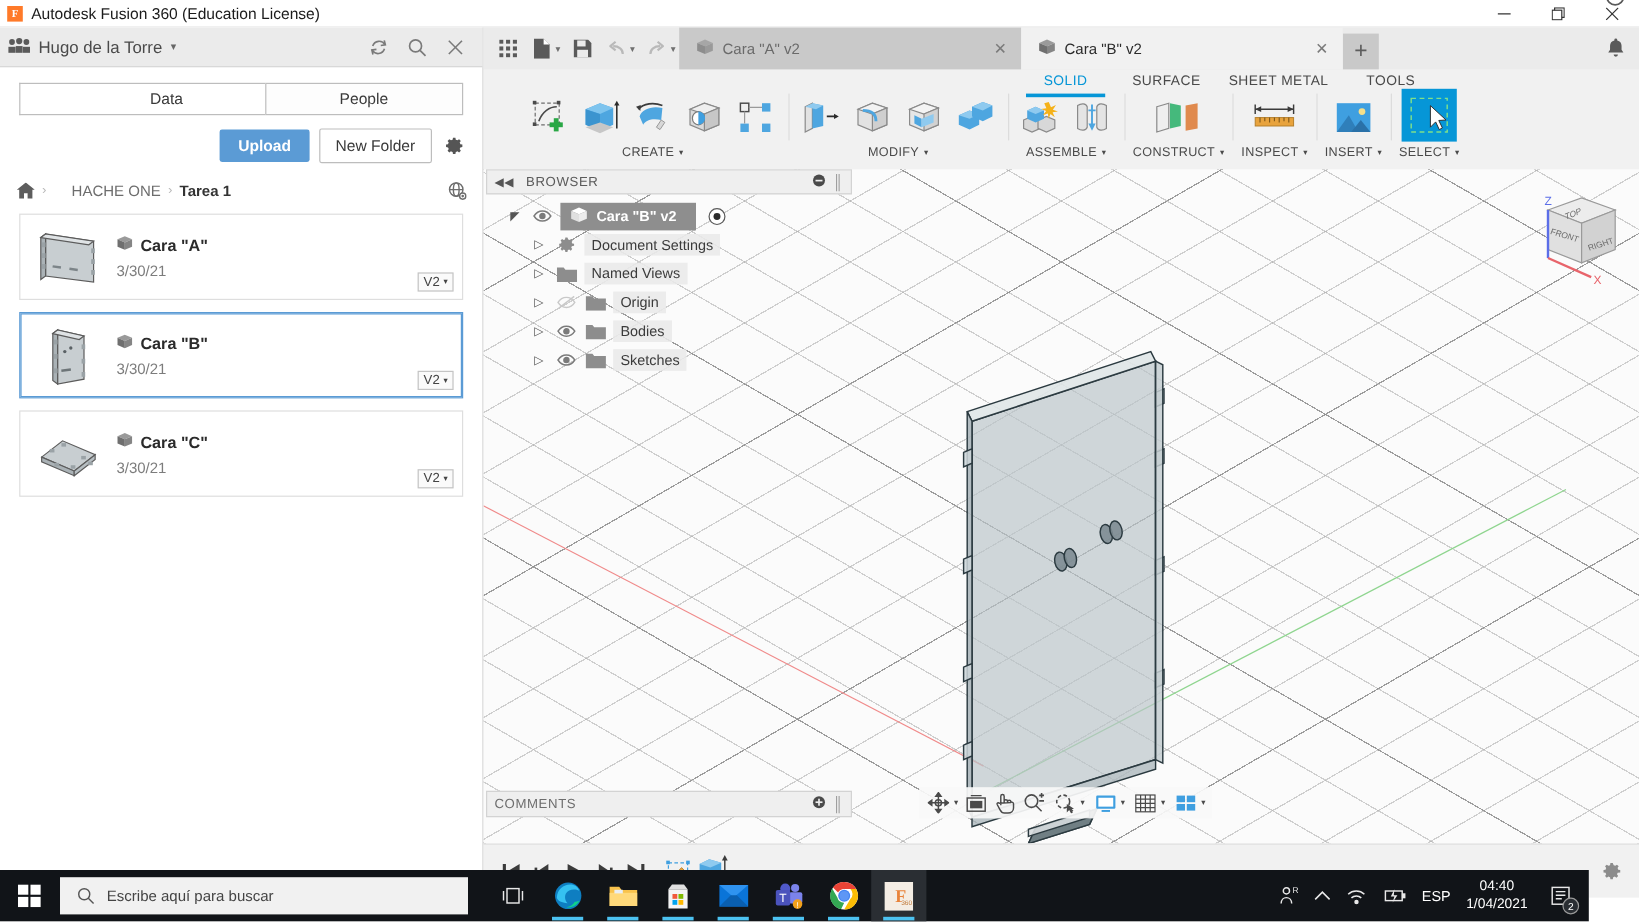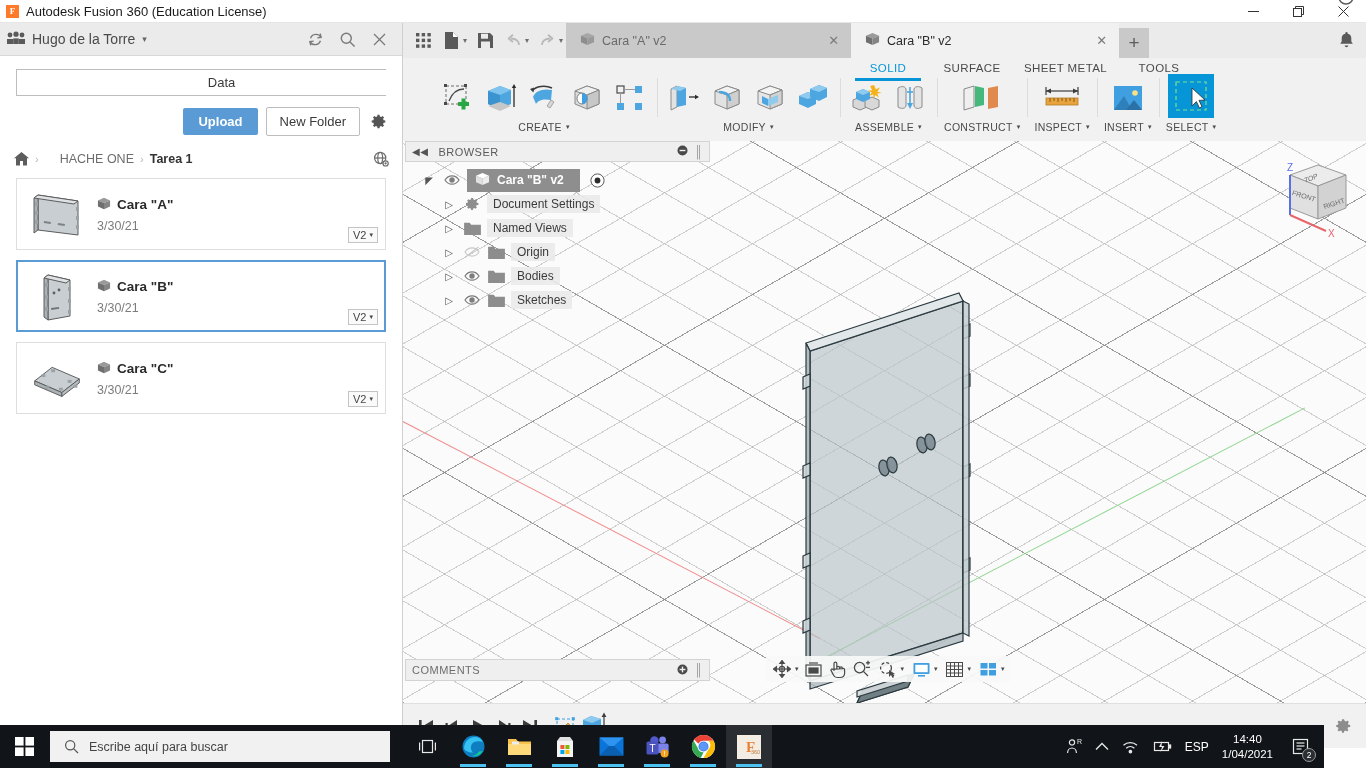--- a/index.html
+++ b/index.html
@@ -303,20 +303,21 @@
           <svg width="15" height="15" viewBox="0 0 15 15" stroke="currentColor" stroke-width="1.3">
             <line x1="2" y1="2" x2="13" y2="13"></line>
               <line x1="13" y1="2" x2="2" y2="13"></line>
           </svg>
         </div>
       </div>
     </div>
 
     <div class="dp-tabs">
       <div class="dp-tab active">Data</div>
+      <div class="dp-tab">People</div>
     </div>
 
     <div class="dp-actions">
       <button class="btn-upload">Upload</button>
       <button class="btn-newfolder">New Folder</button>
       <div class="dp-gear">
         <svg width="17" height="17" viewBox="0 0 20 20" fill="currentColor">
           <path d="M10 6.6a3.4 3.4 0 1 0 0 6.8 3.4 3.4 0 0 0 0-6.8zm0 5a1.6 1.6 0 1 1 0-3.2 1.6 1.6 0 0 1 0 3.2z"></path>
           <path d="M18 11.2v-2.4l-2-.35a6.2 6.2 0 0 0-.66-1.6l1.17-1.64-1.72-1.72-1.64 1.17a6.2 6.2 0 0 0-1.6-.66L11.2 2H8.8l-.35 2a6.2 6.2 0 0 0-1.6.66L5.21 3.49 3.49 5.21l1.17 1.64a6.2 6.2 0 0 0-.66 1.6L2 8.8v2.4l2 .35c.15.57.37 1.1.66 1.6l-1.17 1.64 1.72 1.72 1.64-1.17c.5.29 1.03.51 1.6.66l.35 2h2.4l.35-2c.57-.15 1.1-.37 1.6-.66l1.64 1.17 1.72-1.72-1.17-1.64c.29-.5.51-1.03.66-1.6l2-.35z"></path>
         </svg>
@@ -1240,21 +1241,21 @@
       </div>
       <div class="tray-ico">
         <svg width="20" height="13" viewBox="0 0 20 13" fill="none" stroke="currentColor" stroke-width="1.2">
           <rect x="2.5" y="2.5" width="14" height="8"></rect>
             <rect x="16.8" y="5" width="1.8" height="3" fill="currentColor"></rect>
           <path d="M10 1l-3 6h3l-1.5 5 4-6h-3z" fill="currentColor" stroke="none"></path>
         </svg>
       </div>
       <div style="font-size:12px;color:#fff;">ESP</div>
       <div class="clock">
-        <div>14:40</div>
+        <div>04:40</div>
         <div>1/04/2021</div>
       </div>
       <div class="notif">
         <svg width="19" height="19" viewBox="0 0 19 19" fill="none" stroke="#e9e9e9" stroke-width="1.2">
           <rect x="2.5" y="2.5" width="14" height="14"></rect>
           <line x1="5.5" y1="6" x2="13.5" y2="6"></line>
             <line x1="5.5" y1="9" x2="13.5" y2="9"></line>
             <line x1="5.5" y1="12" x2="10.5" y2="12"></line>
         </svg>
         <span class="badge">2</span>

